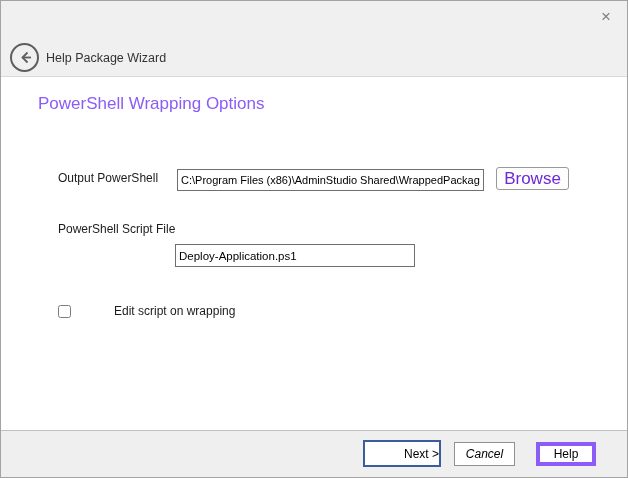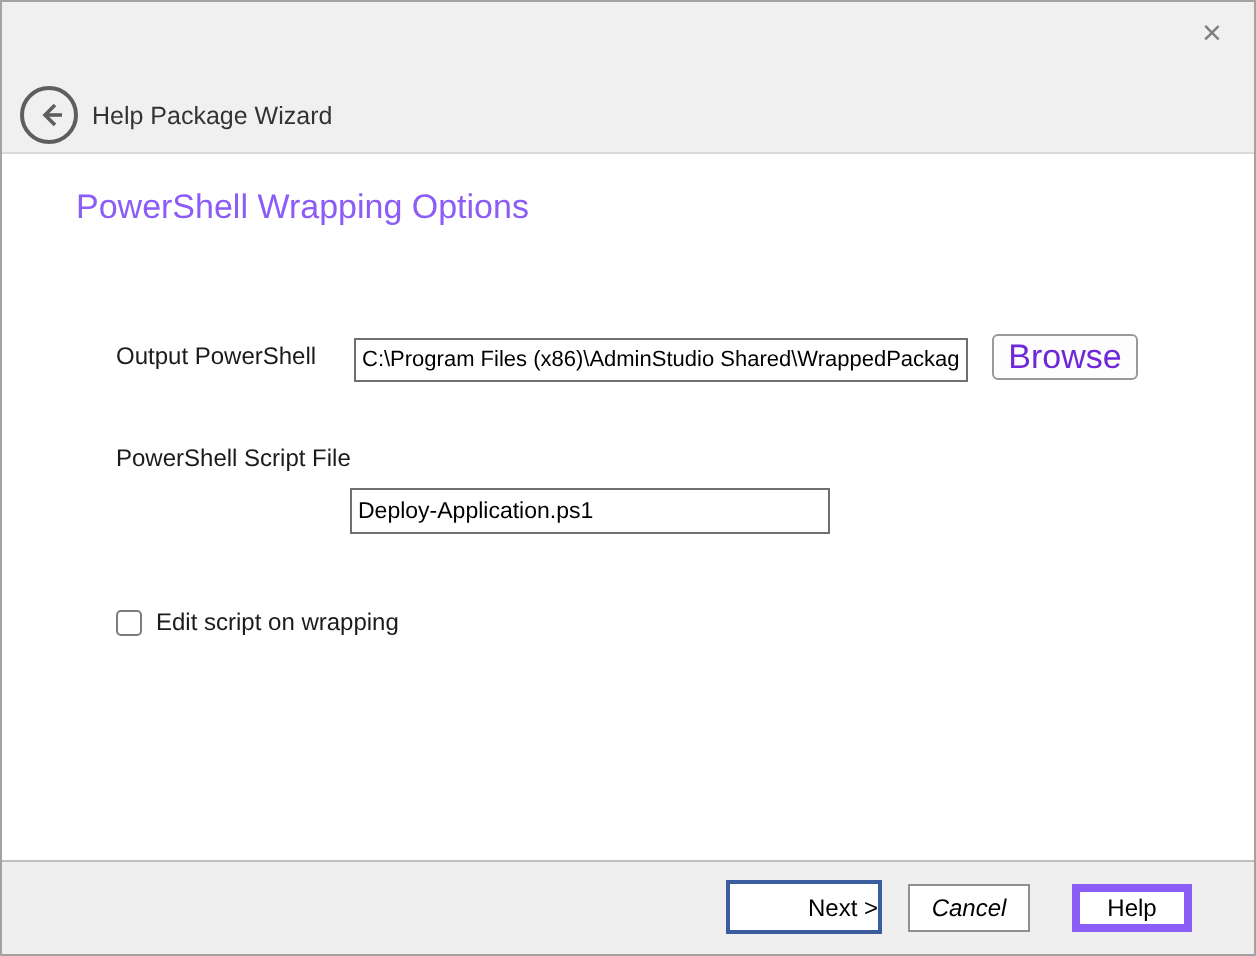--- a/index.html
+++ b/index.html
@@ -76,20 +76,21 @@
     border: 1px solid #999999; border-radius: 3px;
     background: #fdfdfd;
     font-family: inherit; font-size: 17px; color: #6d28d9;
     cursor: pointer;
   }
 
   .checkbox-row {
     position: absolute; left: 57px; top: 303px;
     display: flex; align-items: center;
     cursor: pointer;
+    gap: 36px;
   }
   .checkbox-box {
     width: 13px; height: 13px;
     border: 1px solid #7c7c7c; border-radius: 2.5px;
     background: #ffffff;
     flex: 0 0 auto;
   }
   .checkbox-label {
     margin-left: 7px;
     font-size: 12px; color: #1b1b1b;

